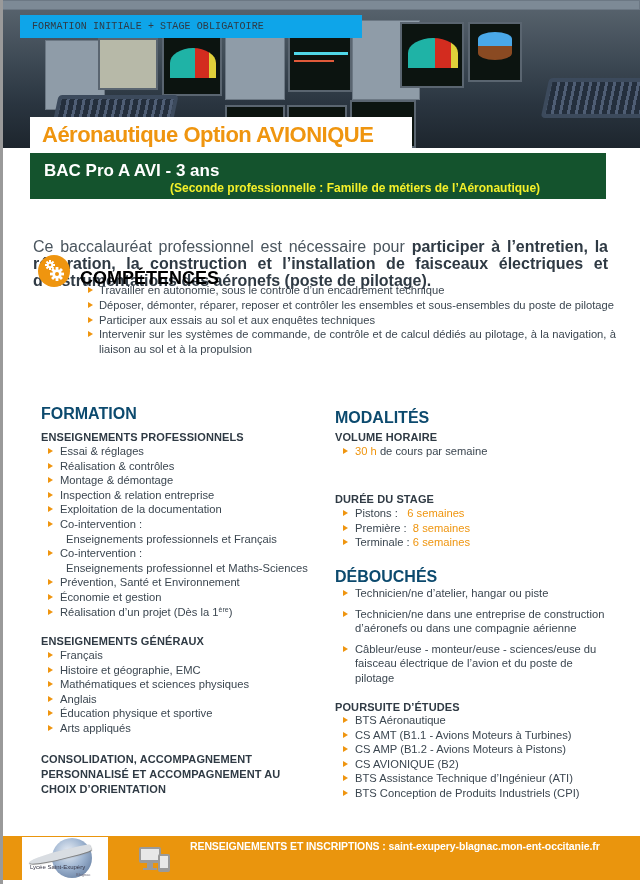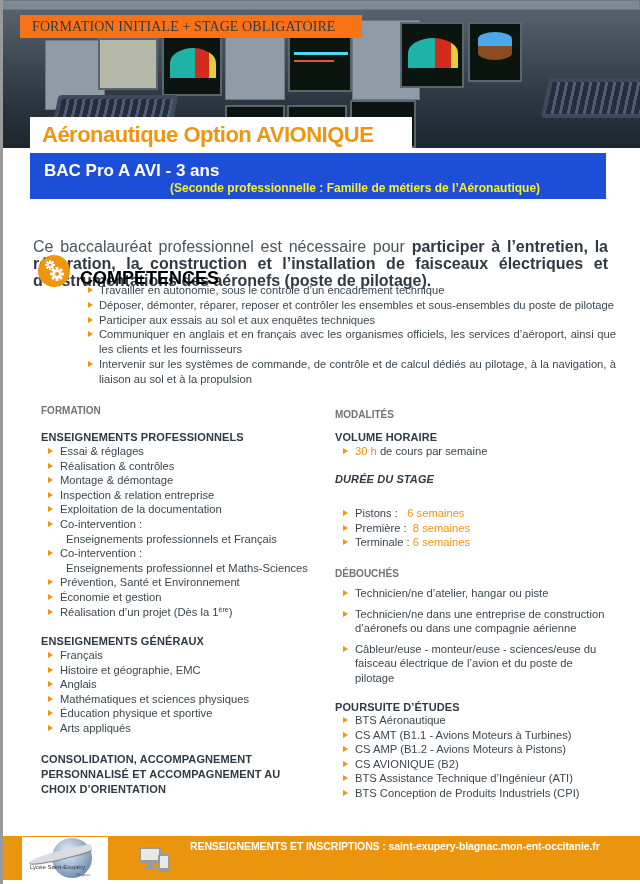--- a/index.html
+++ b/index.html
@@ -12,31 +12,31 @@
     background: linear-gradient(180deg, #5b6670 0%, #3e4a55 40%, #2a3540 70%, #1d252d 100%);
   }
   .hero .panel { position: absolute; background: #8f9ca8; border: 1px solid #6c7884; }
   .hero .screen { position: absolute; background: #0c1410; border: 2px solid #5a6570; }
   .hero .radar { position: absolute; border-radius: 50% 50% 0 0; }
   .hero .kb { position: absolute; background: #3c4a5c; border-radius: 4px; transform: skewX(-12deg); }
   .hero .kb::after { content: ""; position: absolute; inset: 4px; background:
       repeating-linear-gradient(90deg, #1e2835 0 5px, #53627a 5px 8px); opacity: .8; }
 
   .banner-top {
-    position: absolute; left: 20px; top: 15px; width: 342px; height: 23px; background: #f97316;
-    font-size: 14px; color: #2f3a44; padding-left: 12px; line-height: 23px; letter-spacing: .1px;
-    font-family: Liberation Serif, serif;
+    position: absolute; left: 20px; top: 15px; width: 342px; height: 23px; background: #0ea5e9;
+    font-size: 10px; color: #2f3a44; padding-left: 12px; line-height: 23px; letter-spacing: .1px;
+    font-family: Liberation Mono, monospace;
   }
   .title-box {
     position: absolute; left: 30px; top: 117px; width: 382px; height: 34px; background: #ffffff;
     padding-left: 12px; line-height: 36px;
     color: #ef950f; font-weight: bold; font-size: 22px; letter-spacing: -0.5px;
   }
   .subtitle-box {
-    position: absolute; left: 30px; top: 153px; width: 576px; height: 46px; background: #1d4ed8;
+    position: absolute; left: 30px; top: 153px; width: 576px; height: 46px; background: #14532d;
   }
   .subtitle-main { position: absolute; left: 14px; top: 8px; color: #ffffff; font-weight: bold; font-size: 17px; }
   .subtitle-sub { position: absolute; left: 106px; top: 28px; color: #f4f02a; font-weight: bold; font-size: 12px; margin-left: 34px; }
 
   .intro {
     position: absolute; left: 33px; top: 211px; width: 575px; font-size: 16px; line-height: 17px;
     color: #4a555e; text-align: justify; margin-top: 27px;
   }
   .intro b { color: #2f3a44; }
 
@@ -53,21 +53,21 @@
     position: relative; padding-left: 11px; font-size: 11.2px; line-height: 14.8px; color: #3b4650;
     text-align: justify;
   }
 
   .arrow::before {
     content: ""; position: absolute; left: 0; top: 4px; width: 0; height: 0;
     border-top: 3.5px solid transparent; border-bottom: 3.5px solid transparent; border-left: 5px solid #ef950f;
   }
 
   
-  .h-orange { color: #737373; font-weight: bold; font-size: 10px; position: absolute; }
+  .h-orange { color: #0c4a6e; font-weight: bold; font-size: 16px; position: absolute; }
   .h-dark { color: #2f3a44; font-weight: bold; font-size: 11px; position: absolute; letter-spacing: .1px; }
   .col-list { position: absolute; list-style: none; }
   .col-list li { position: relative; padding-left: 12px; font-size: 11.2px; line-height: 14.6px; color: #3b4650; }
   .col-list li .indent { display: block; padding-left: 6px; }
   .orange-text { color: #ef950f; }
   sup { font-size: 7px; vertical-align: top; line-height: 10px; }
 
   
   .footer {
     position: absolute; left: 0; top: 836px; width: 640px; height: 44px; background: #ea950d;
@@ -147,21 +147,20 @@
     </g>
     <circle cx="12" cy="10" r="1.3" fill="#ef950f"></circle>
     <circle cx="19" cy="19" r="2" fill="#ef950f"></circle>
   </svg>
 </div>
 <div class="comp-title">COMPÉTENCES</div>
 <ul class="comp-list">
   <li class="arrow">Travailler en autonomie, sous le contrôle d’un encadrement technique</li>
   <li class="arrow">Déposer, démonter, réparer, reposer et contrôler les ensembles et sous-ensembles du poste de pilotage</li>
   <li class="arrow">Participer aux essais au sol et aux enquêtes techniques</li>
-  <li class="arrow">Communiquer en anglais et en français avec les organismes officiels, les services d’aéroport, ainsi que les clients et les fournisseurs</li>
   <li class="arrow">Intervenir sur les systèmes de commande, de contrôle et de calcul dédiés au pilotage, à la navigation, à liaison au sol et à la propulsion</li>
 </ul>
 
 <div class="h-orange" style="left:41px;top:405px;">FORMATION</div>
 <div class="h-dark" style="left:41px;top:431px;">ENSEIGNEMENTS  PROFESSIONNELS</div>
 <ul class="col-list" style="left:48px;top:444px;width:270px;">
   <li class="arrow">Essai &amp; réglages</li>
   <li class="arrow">Réalisation &amp; contrôles</li>
   <li class="arrow">Montage &amp; démontage</li>
   <li class="arrow">Inspection &amp; relation entreprise</li>
@@ -170,35 +169,35 @@
   <li class="arrow"><span>Co-intervention :</span><span class="indent">Enseignements  professionnel  et Maths-Sciences</span></li>
   <li class="arrow">Prévention, Santé et Environnement</li>
   <li class="arrow">Économie et gestion</li>
   <li class="arrow"><span>Réalisation d’un projet (Dès la 1</span><sup>ère</sup><span>)</span></li>
 </ul>
 
 <div class="h-dark" style="left:41px;top:635px;">ENSEIGNEMENTS  GÉNÉRAUX</div>
 <ul class="col-list" style="left:48px;top:648px;width:270px;">
   <li class="arrow">Français</li>
   <li class="arrow">Histoire et géographie, EMC</li>
+  <li class="arrow">Mathématiques  et sciences physiques</li>
   <li class="arrow">Anglais</li>
-  <li class="arrow">Mathématiques  et sciences physiques</li>
   <li class="arrow">Éducation physique et sportive</li>
   <li class="arrow">Arts appliqués</li>
 </ul>
 
 <div class="h-dark" style="left:41px;top:752px;width:260px;line-height:15px;">CONSOLIDATION,  ACCOMPAGNEMENT PERSONNALISÉ ET ACCOMPAGNEMENT AU CHOIX D’ORIENTATION</div>
 
 <div class="h-orange" style="left:335px;top:409px;">MODALITÉS</div>
 <div class="h-dark" style="left:335px;top:431px;">VOLUME HORAIRE</div>
 <ul class="col-list" style="left:343px;top:444px;width:270px;">
   <li class="arrow"><span class="orange-text">30 h</span><span> de cours par semaine</span></li>
 </ul>
 
-<div class="h-dark" style="left:335px;top:473px;font-style:italic;">DURÉE DU STAGE</div>
+<div class="h-dark" style="left:335px;top:493px;">DURÉE DU STAGE</div>
 <ul class="col-list" style="left:343px;top:506px;width:270px;">
   <li class="arrow"><span style="white-space:pre">Pistons :   </span><span class="orange-text">6 semaines</span></li>
   <li class="arrow"><span style="white-space:pre">Première :  </span><span class="orange-text">8 semaines</span></li>
   <li class="arrow"><span style="white-space:pre">Terminale : </span><span class="orange-text">6 semaines</span></li>
 </ul>
 
 <div class="h-orange" style="left:335px;top:568px;">DÉBOUCHÉS</div>
 <ul class="col-list" style="left:343px;top:586px;width:270px;">
   <li class="arrow" style="margin-bottom:6px;">Technicien/ne  d’atelier, hangar ou piste</li>
   <li class="arrow" style="margin-bottom:6px;">Technicien/ne  dans une entreprise de construction d’aéronefs ou dans une compagnie aérienne</li>

